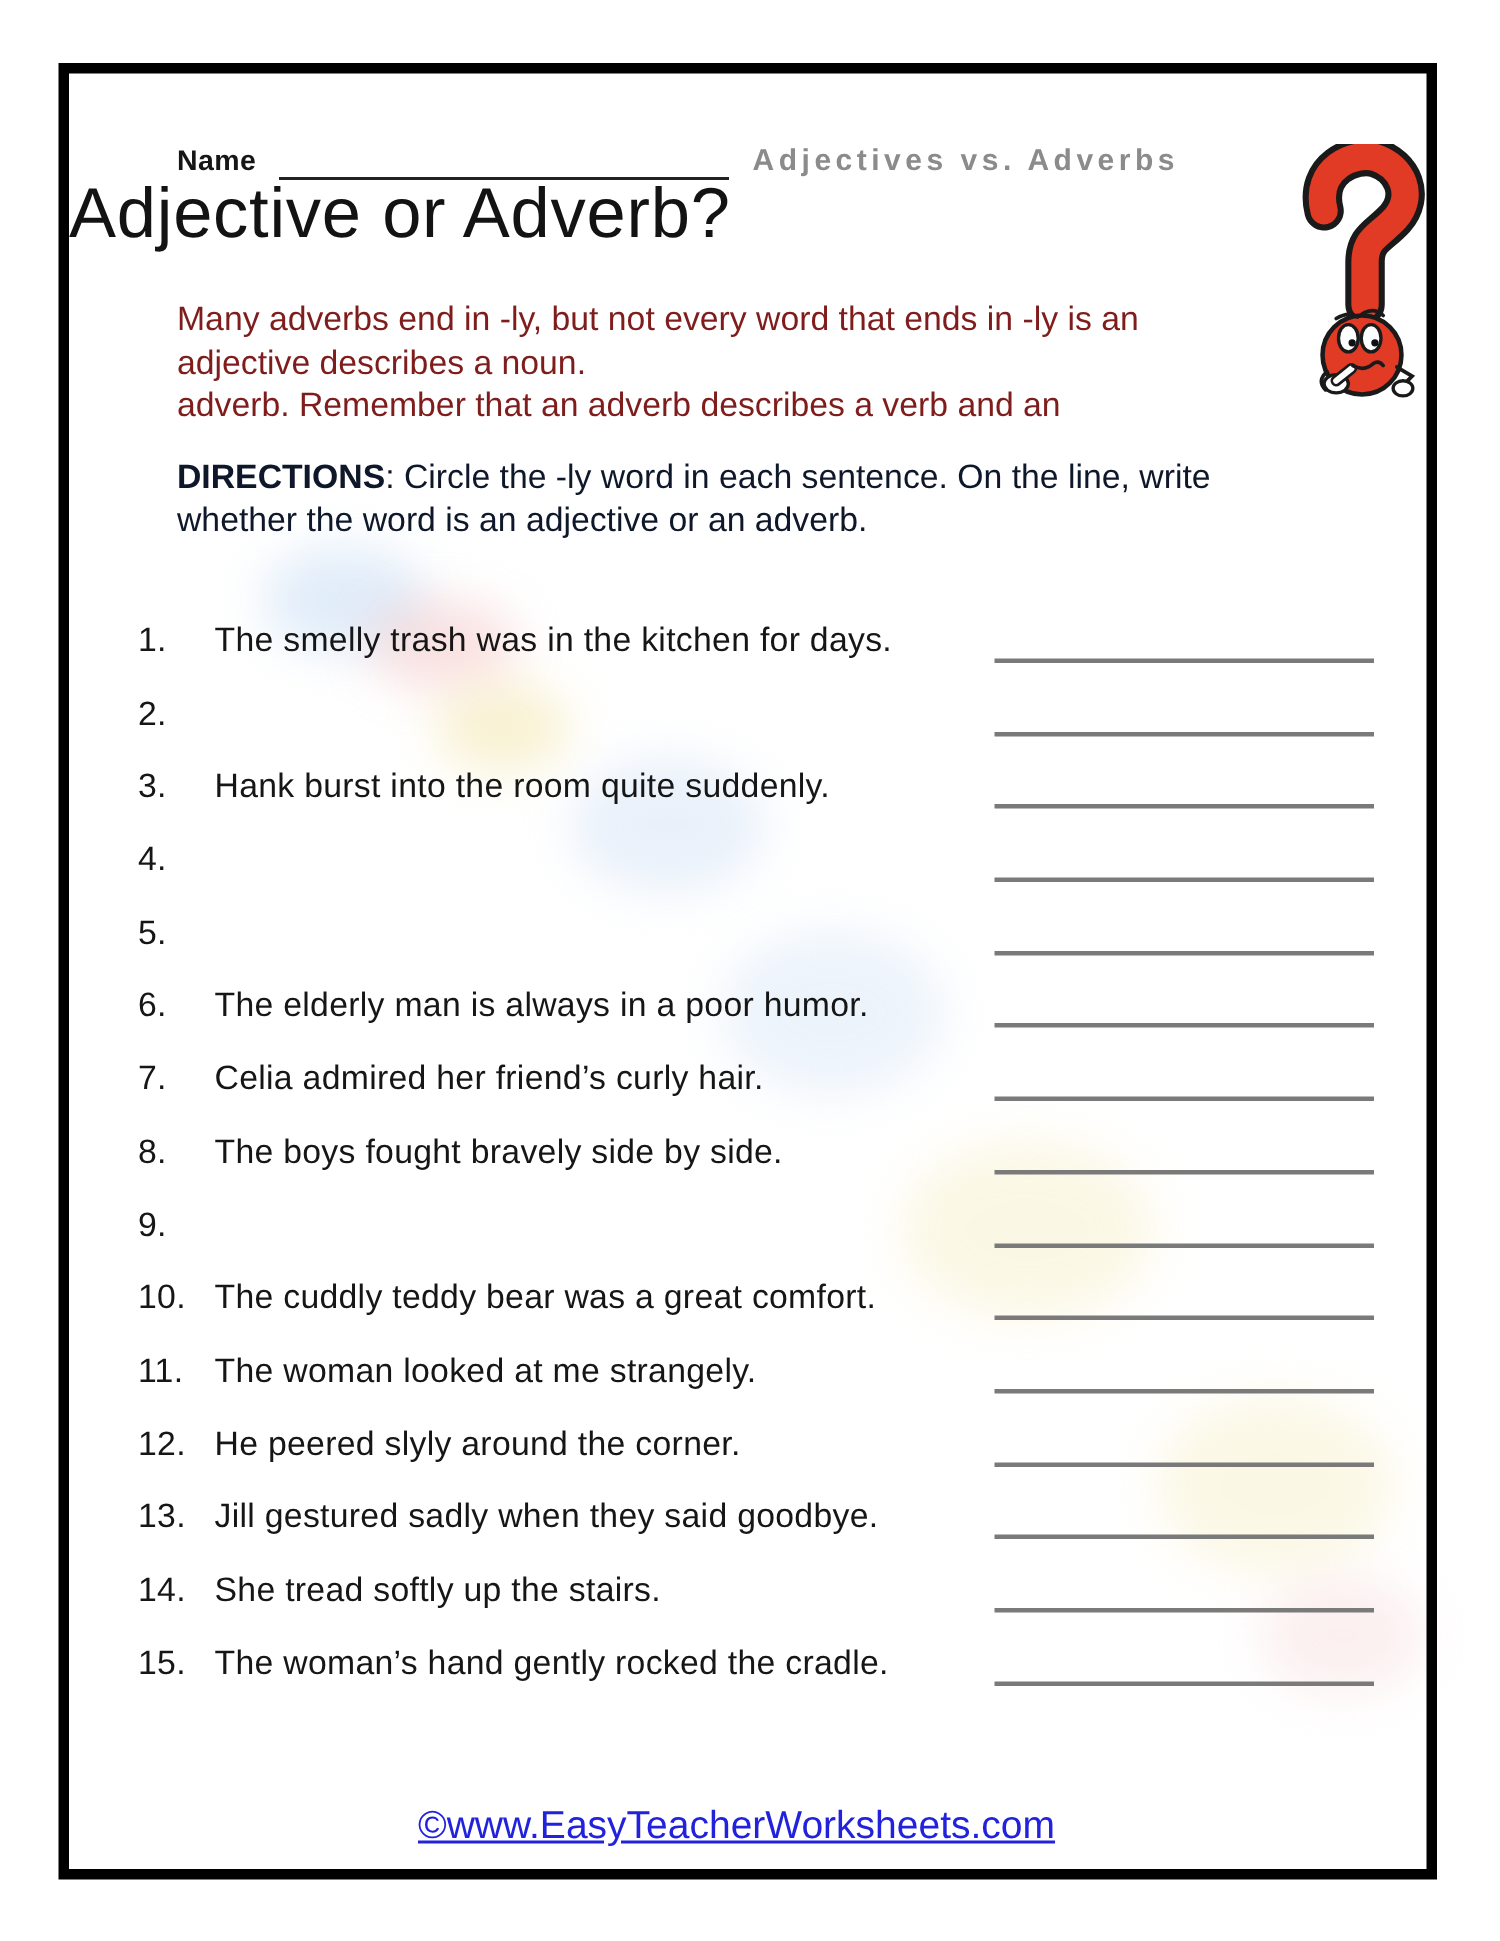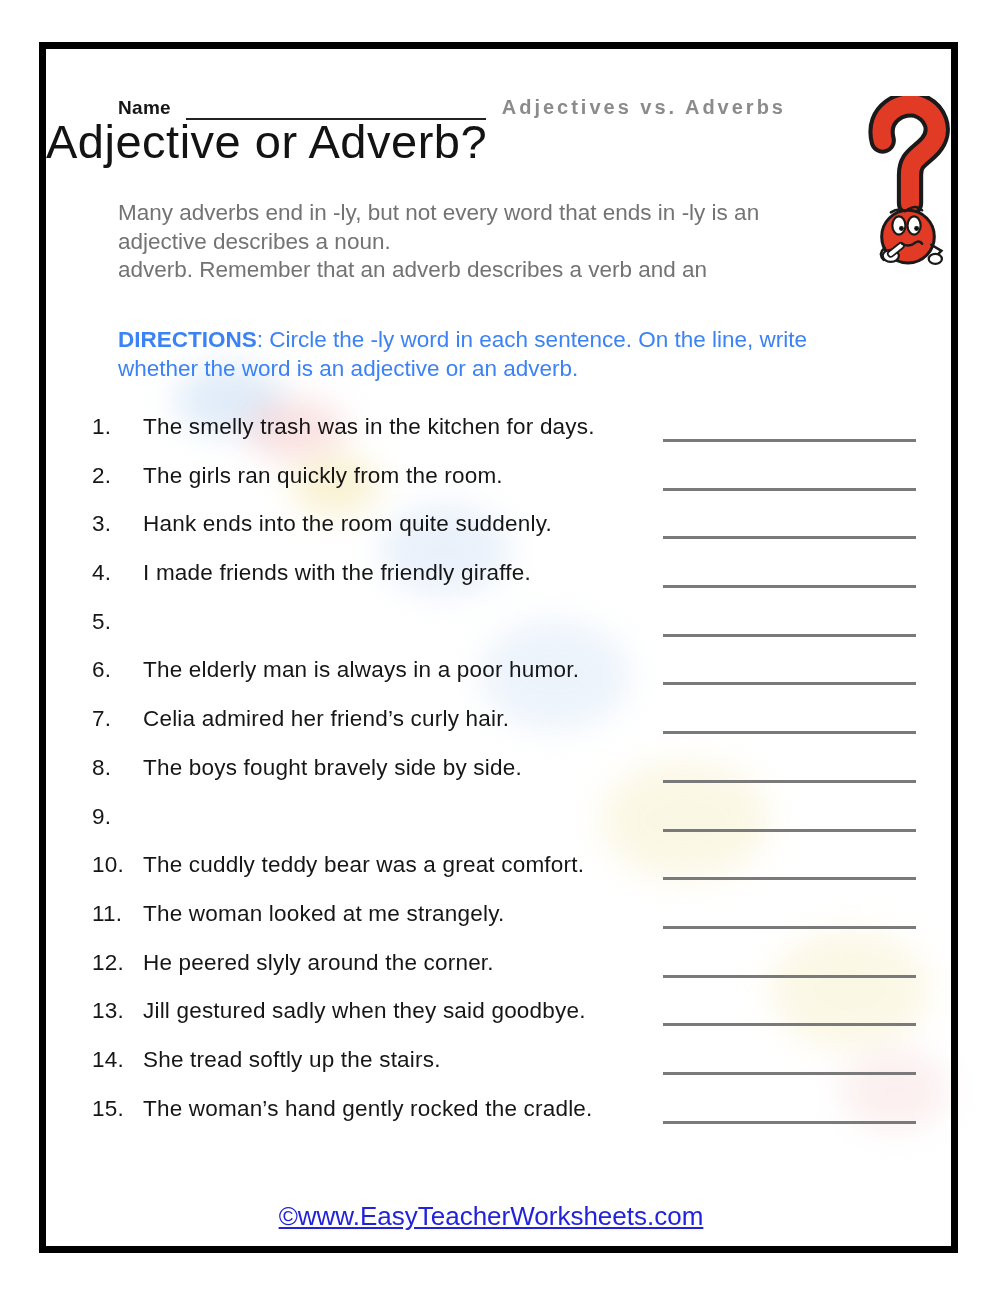--- a/index.html
+++ b/index.html
@@ -23,22 +23,22 @@
   .wm8{left:840px;top:1050px;width:110px;height:80px;background:#f7d9d9;opacity:.4;}
 
   .header-row{position:absolute;left:118px;top:57px;width:668px;display:flex;align-items:flex-end;}
   .name-label{font-size:19px;font-weight:700;letter-spacing:.3px;padding-bottom:1px;margin-top:40px;}
   .name-line{width:300px;height:21px;border-bottom:2px solid #222;margin-left:15px;}
   .topic{margin-left:auto;font-size:20px;font-weight:700;letter-spacing:3px;color:var(--header_gray,#8b8b8b);padding-bottom:1px;text-align:center;}
 
   .title{position:absolute;left:46px;top:114px;width:890px;text-align:left;
          font-size:47px;letter-spacing:.5px;color:#131313;}
 
-  .intro{position:absolute;left:118px;top:199px;font-size:22.5px;line-height:28.6px;color:#737373;}
-  .directions{position:absolute;left:118px;top:326px;font-size:22.5px;line-height:28.6px;color:#3b82f6;}
+  .intro{position:absolute;left:118px;top:199px;font-size:22.5px;line-height:28.6px;color:#7f1d1d;}
+  .directions{position:absolute;left:118px;top:304px;font-size:22.5px;line-height:28.6px;color:#0f172a;}
   .directions .dir-label{font-weight:700;}
 
   .qlist{position:absolute;left:92px;top:414px;width:826px;}
   .q-row{position:relative;height:48.7px;font-size:22.5px;letter-spacing:.2px;}
   .q-num{position:absolute;left:0;top:0;}
   .q-text{position:absolute;left:51px;top:0;white-space:nowrap;}
   .q-blank{position:absolute;left:571px;top:25px;width:253px;height:0;
            border-bottom:3px solid var(--answer_line_gray,#7a7a7a);}
 
   .footer{position:absolute;left:46px;top:1201px;width:890px;text-align:center;}
@@ -107,33 +107,31 @@
 
   <div class="qlist">
     <div class="q-row">
       <span class="q-num">1.</span>
       <span class="q-text">The smelly trash was in the kitchen for days.</span>
       <span class="q-blank"></span>
     </div>
 
     <div class="q-row">
       <span class="q-num">2.</span>
-      <span class="q-text">The girls ran quickly from the room.</span>
       <span class="q-blank"></span>
     </div>
 
     <div class="q-row">
       <span class="q-num">3.</span>
-      <span class="q-text">Hank ends into the room quite suddenly.</span>
+      <span class="q-text">Hank burst into the room quite suddenly.</span>
       <span class="q-blank"></span>
     </div>
 
     <div class="q-row">
       <span class="q-num">4.</span>
-      <span class="q-text">I made friends with the friendly giraffe.</span>
       <span class="q-blank"></span>
     </div>
 
     <div class="q-row">
       <span class="q-num">5.</span>
       <span class="q-blank"></span>
     </div>
 
     <div class="q-row">
       <span class="q-num">6.</span>

